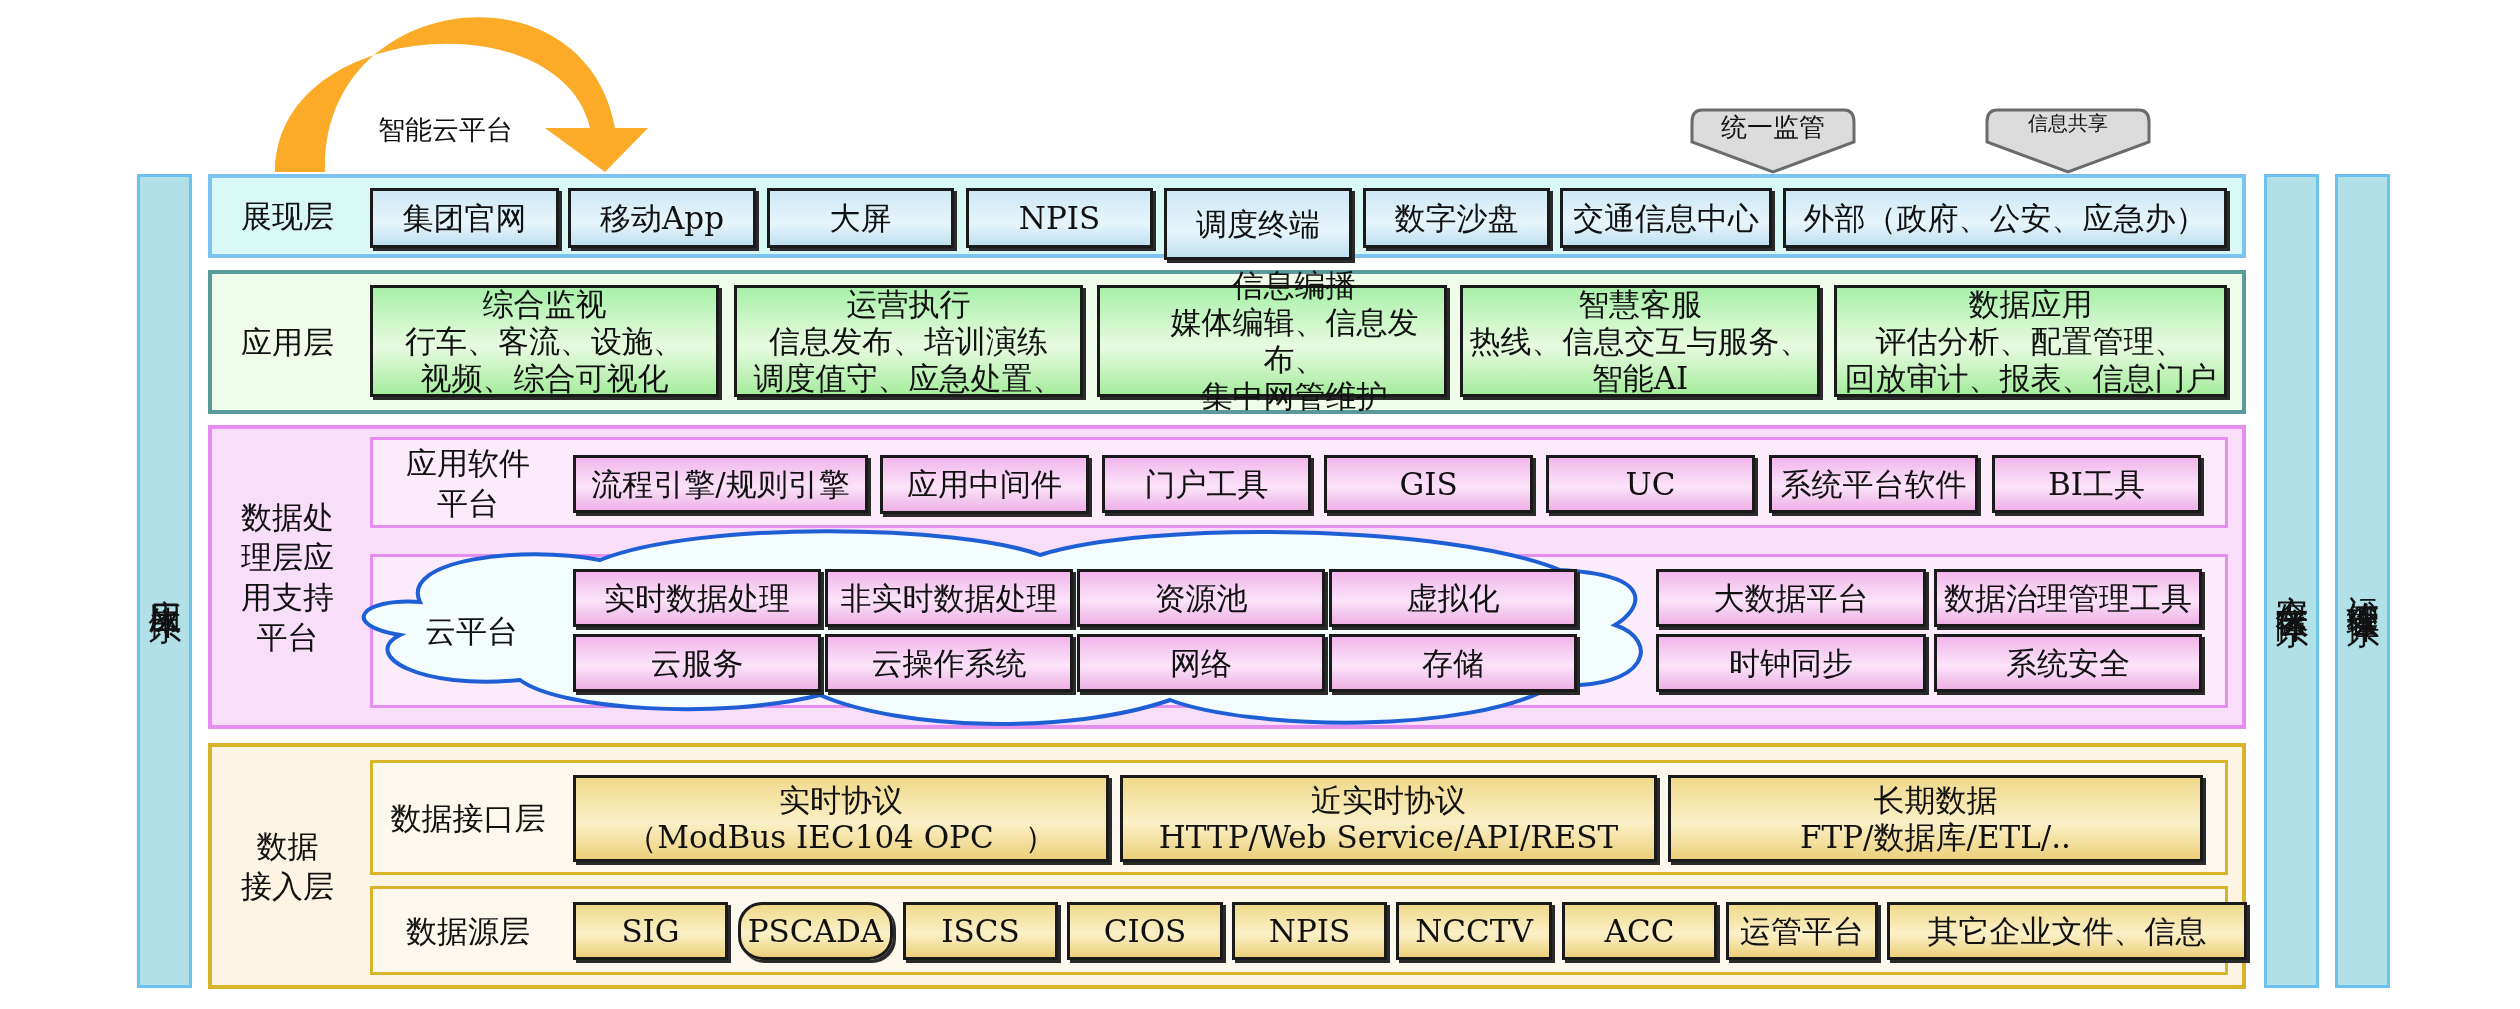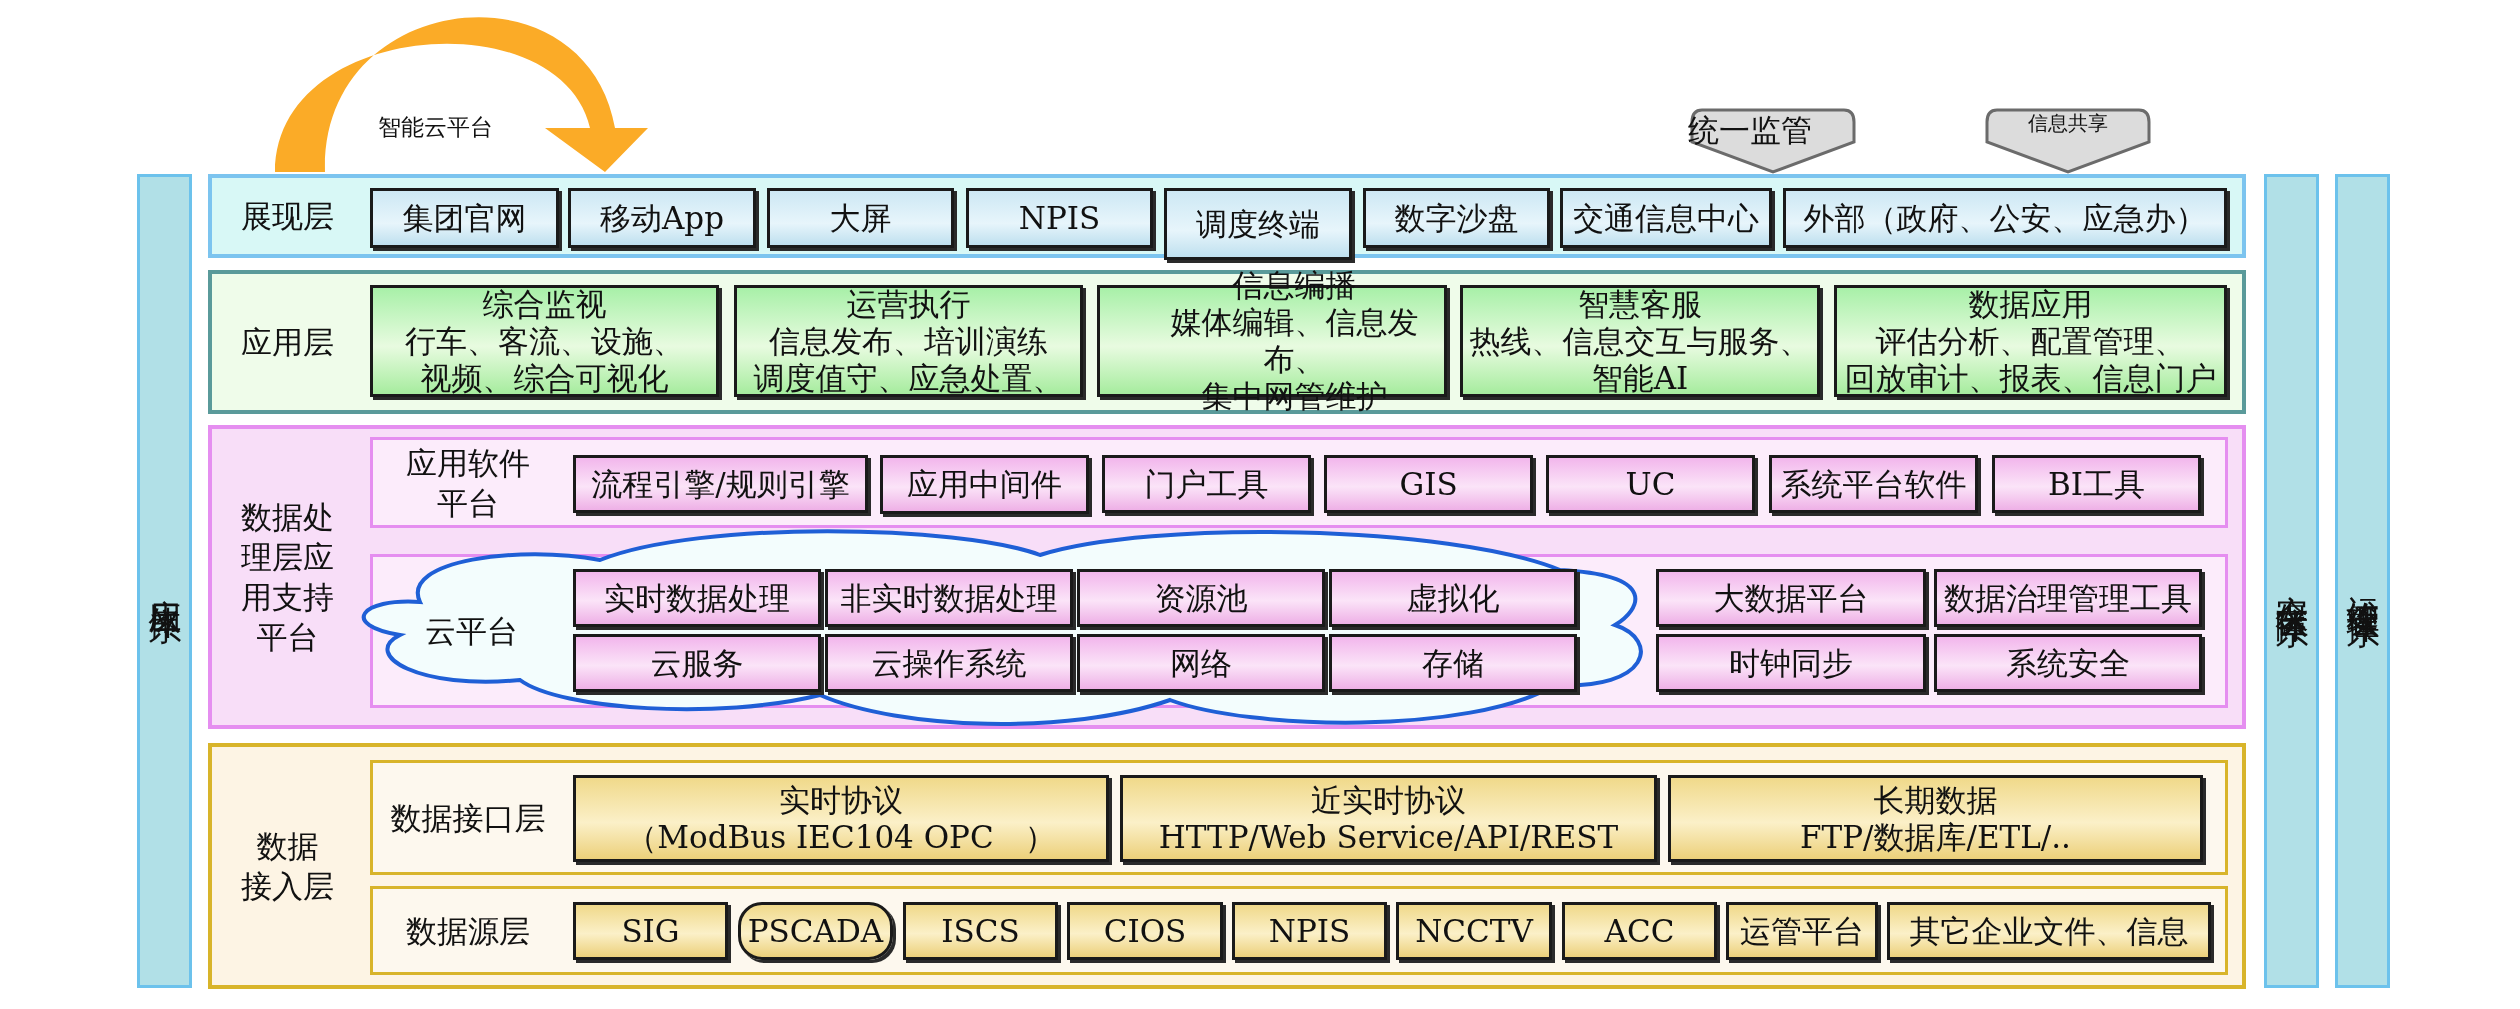--- a/index.html
+++ b/index.html
@@ -21,27 +21,27 @@
   .box.gold { background: linear-gradient(#f0d98a, #fbf0c8 55%, #ecd07a); }
   .callout { position: absolute; }
   svg { position: absolute; overflow: visible; }
 </style>
 </head>
 <body>
 
 <svg style="left:0;top:0;width:2520px;height:200px;">
   <path d="M 275 172 C 275 20, 560 0, 590 128 L 545 128 L 605 172 L 648 128 L 615 128 C 585 -40, 320 -10, 325 172 Z" fill="#fbab27"></path>
 </svg>
-<div class="abs" style="left:378px;top:112px;font-size:23px;">智能云平台</div>
+<div class="abs" style="left:378px;top:112px;font-size:27px;">智能云平台</div>
 
 <div class="callout" style="left:1688px;top:108px;width:170px;height:66px;">
   <svg style="left:0;top:0;width:170px;height:66px;">
     <path d="M 14 2 L 156 2 Q 166 2 166 14 L 166 34 L 85 64 L 4 34 L 4 14 Q 4 2 14 2 Z" fill="#dcdcdc" stroke="#6b6b6b" stroke-width="3"></path>
   </svg>
-  <div class="abs" style="left:0;top:2px;width:170px;text-align:left;font-size:31px;">统一监管</div>
+  <div class="abs" style="left:0;top:2px;width:170px;text-align:center;font-size:26px;">统一监管</div>
 </div>
 <div class="callout" style="left:1983px;top:108px;width:170px;height:66px;">
   <svg style="left:0;top:0;width:170px;height:66px;">
     <path d="M 14 2 L 156 2 Q 166 2 166 14 L 166 34 L 85 64 L 4 34 L 4 14 Q 4 2 14 2 Z" fill="#dcdcdc" stroke="#6b6b6b" stroke-width="3"></path>
   </svg>
   <div class="abs" style="left:0;top:2px;width:170px;text-align:center;font-size:20px;">信息共享</div>
 </div>
 
 <div class="abs vbar" style="left:137px;top:174px;width:55px;height:814px;">
   <span class="vtext">应用体系</span>
@@ -163,13 +163,13 @@
 <div class="abs panel" style="left:370px;top:886px;width:1858px;height:89px;background:#fdf8ee;border-color:#d8b42a;border-width:3px;"></div>
 <div class="layer-label" style="left:378px;top:886px;width:180px;height:89px;">数据源层</div>
 <div class="box gold" style="left:573px;top:902px;width:155px;height:58px;">SIG</div>
 <div class="box gold" style="left:738px;top:902px;width:155px;height:58px;border-radius:24px;">PSCADA</div>
 <div class="box gold" style="left:903px;top:902px;width:155px;height:58px;">ISCS</div>
 <div class="box gold" style="left:1067px;top:902px;width:156px;height:58px;">CIOS</div>
 <div class="box gold" style="left:1232px;top:902px;width:155px;height:58px;">NPIS</div>
 <div class="box gold" style="left:1396px;top:902px;width:156px;height:58px;">NCCTV</div>
 <div class="box gold" style="left:1562px;top:902px;width:155px;height:58px;">ACC</div>
 <div class="box gold" style="left:1726px;top:902px;width:152px;height:58px;">运管平台</div>
-<div class="box gold" style="left:1887px;top:902px;width:324px;height:58px;">其它企业文件、信息</div>
+<div class="box gold" style="left:1887px;top:902px;width:360px;height:58px;">其它企业文件、信息</div>
 
 </body></html>

